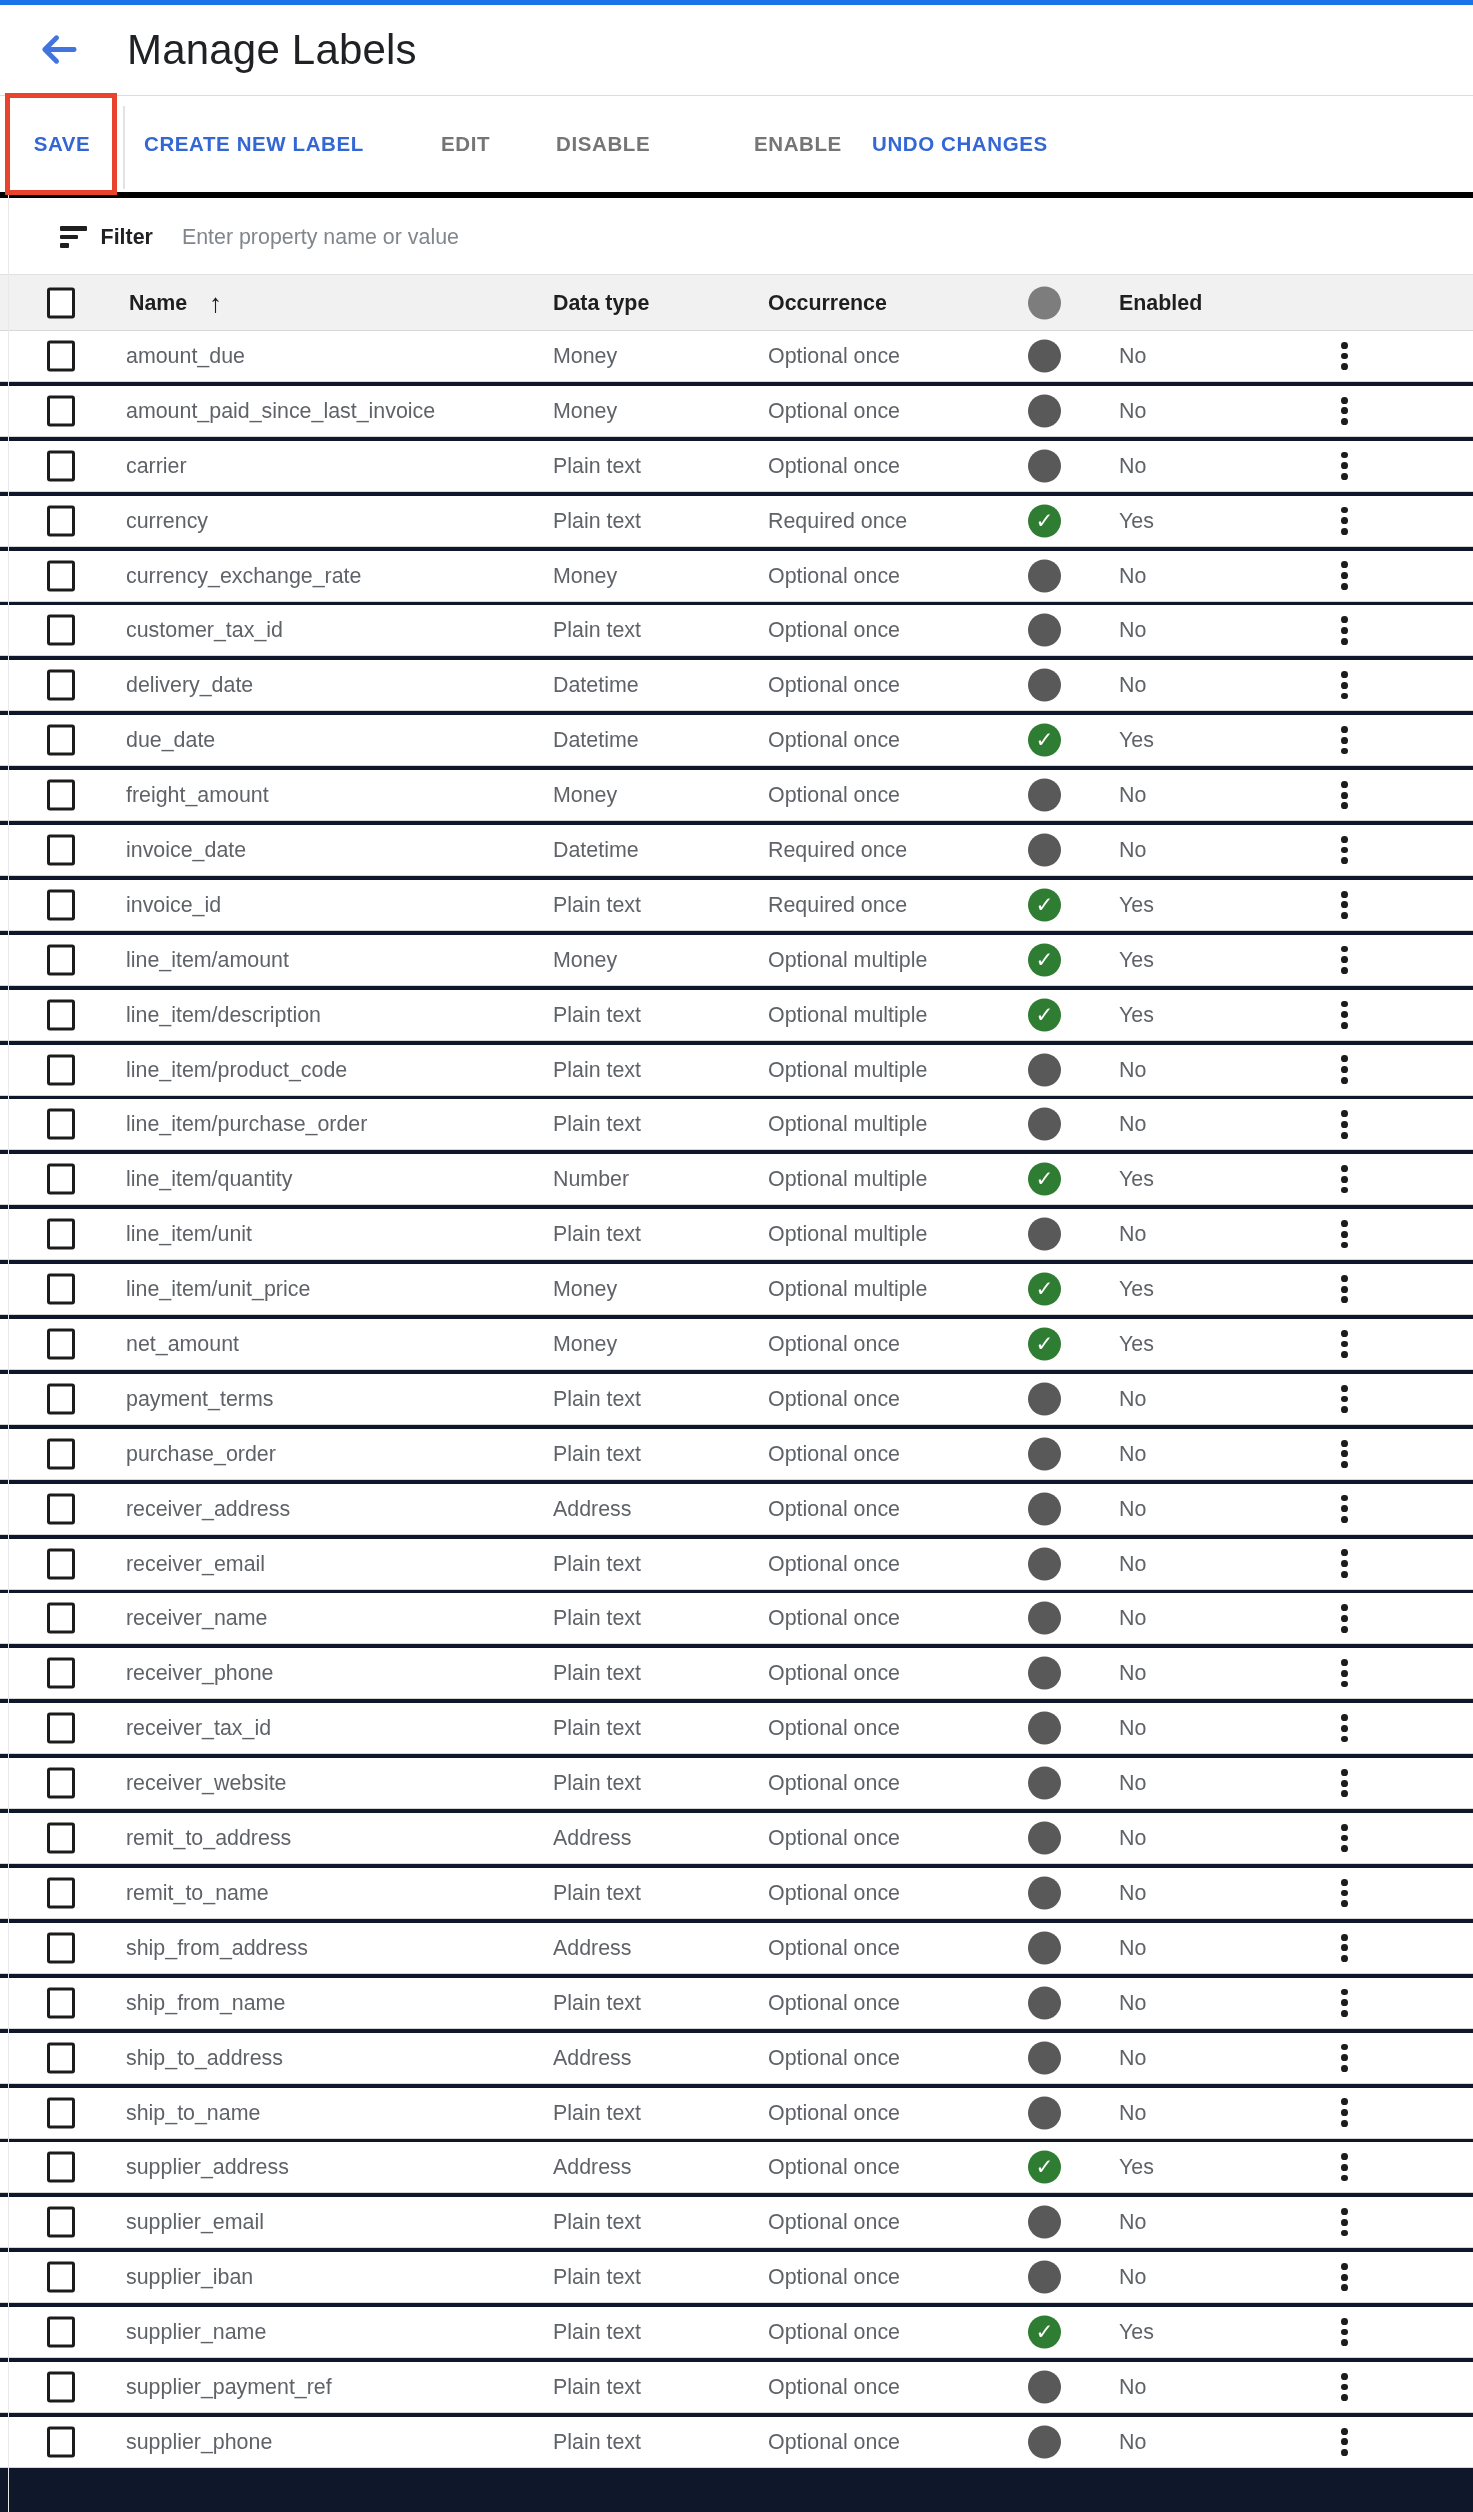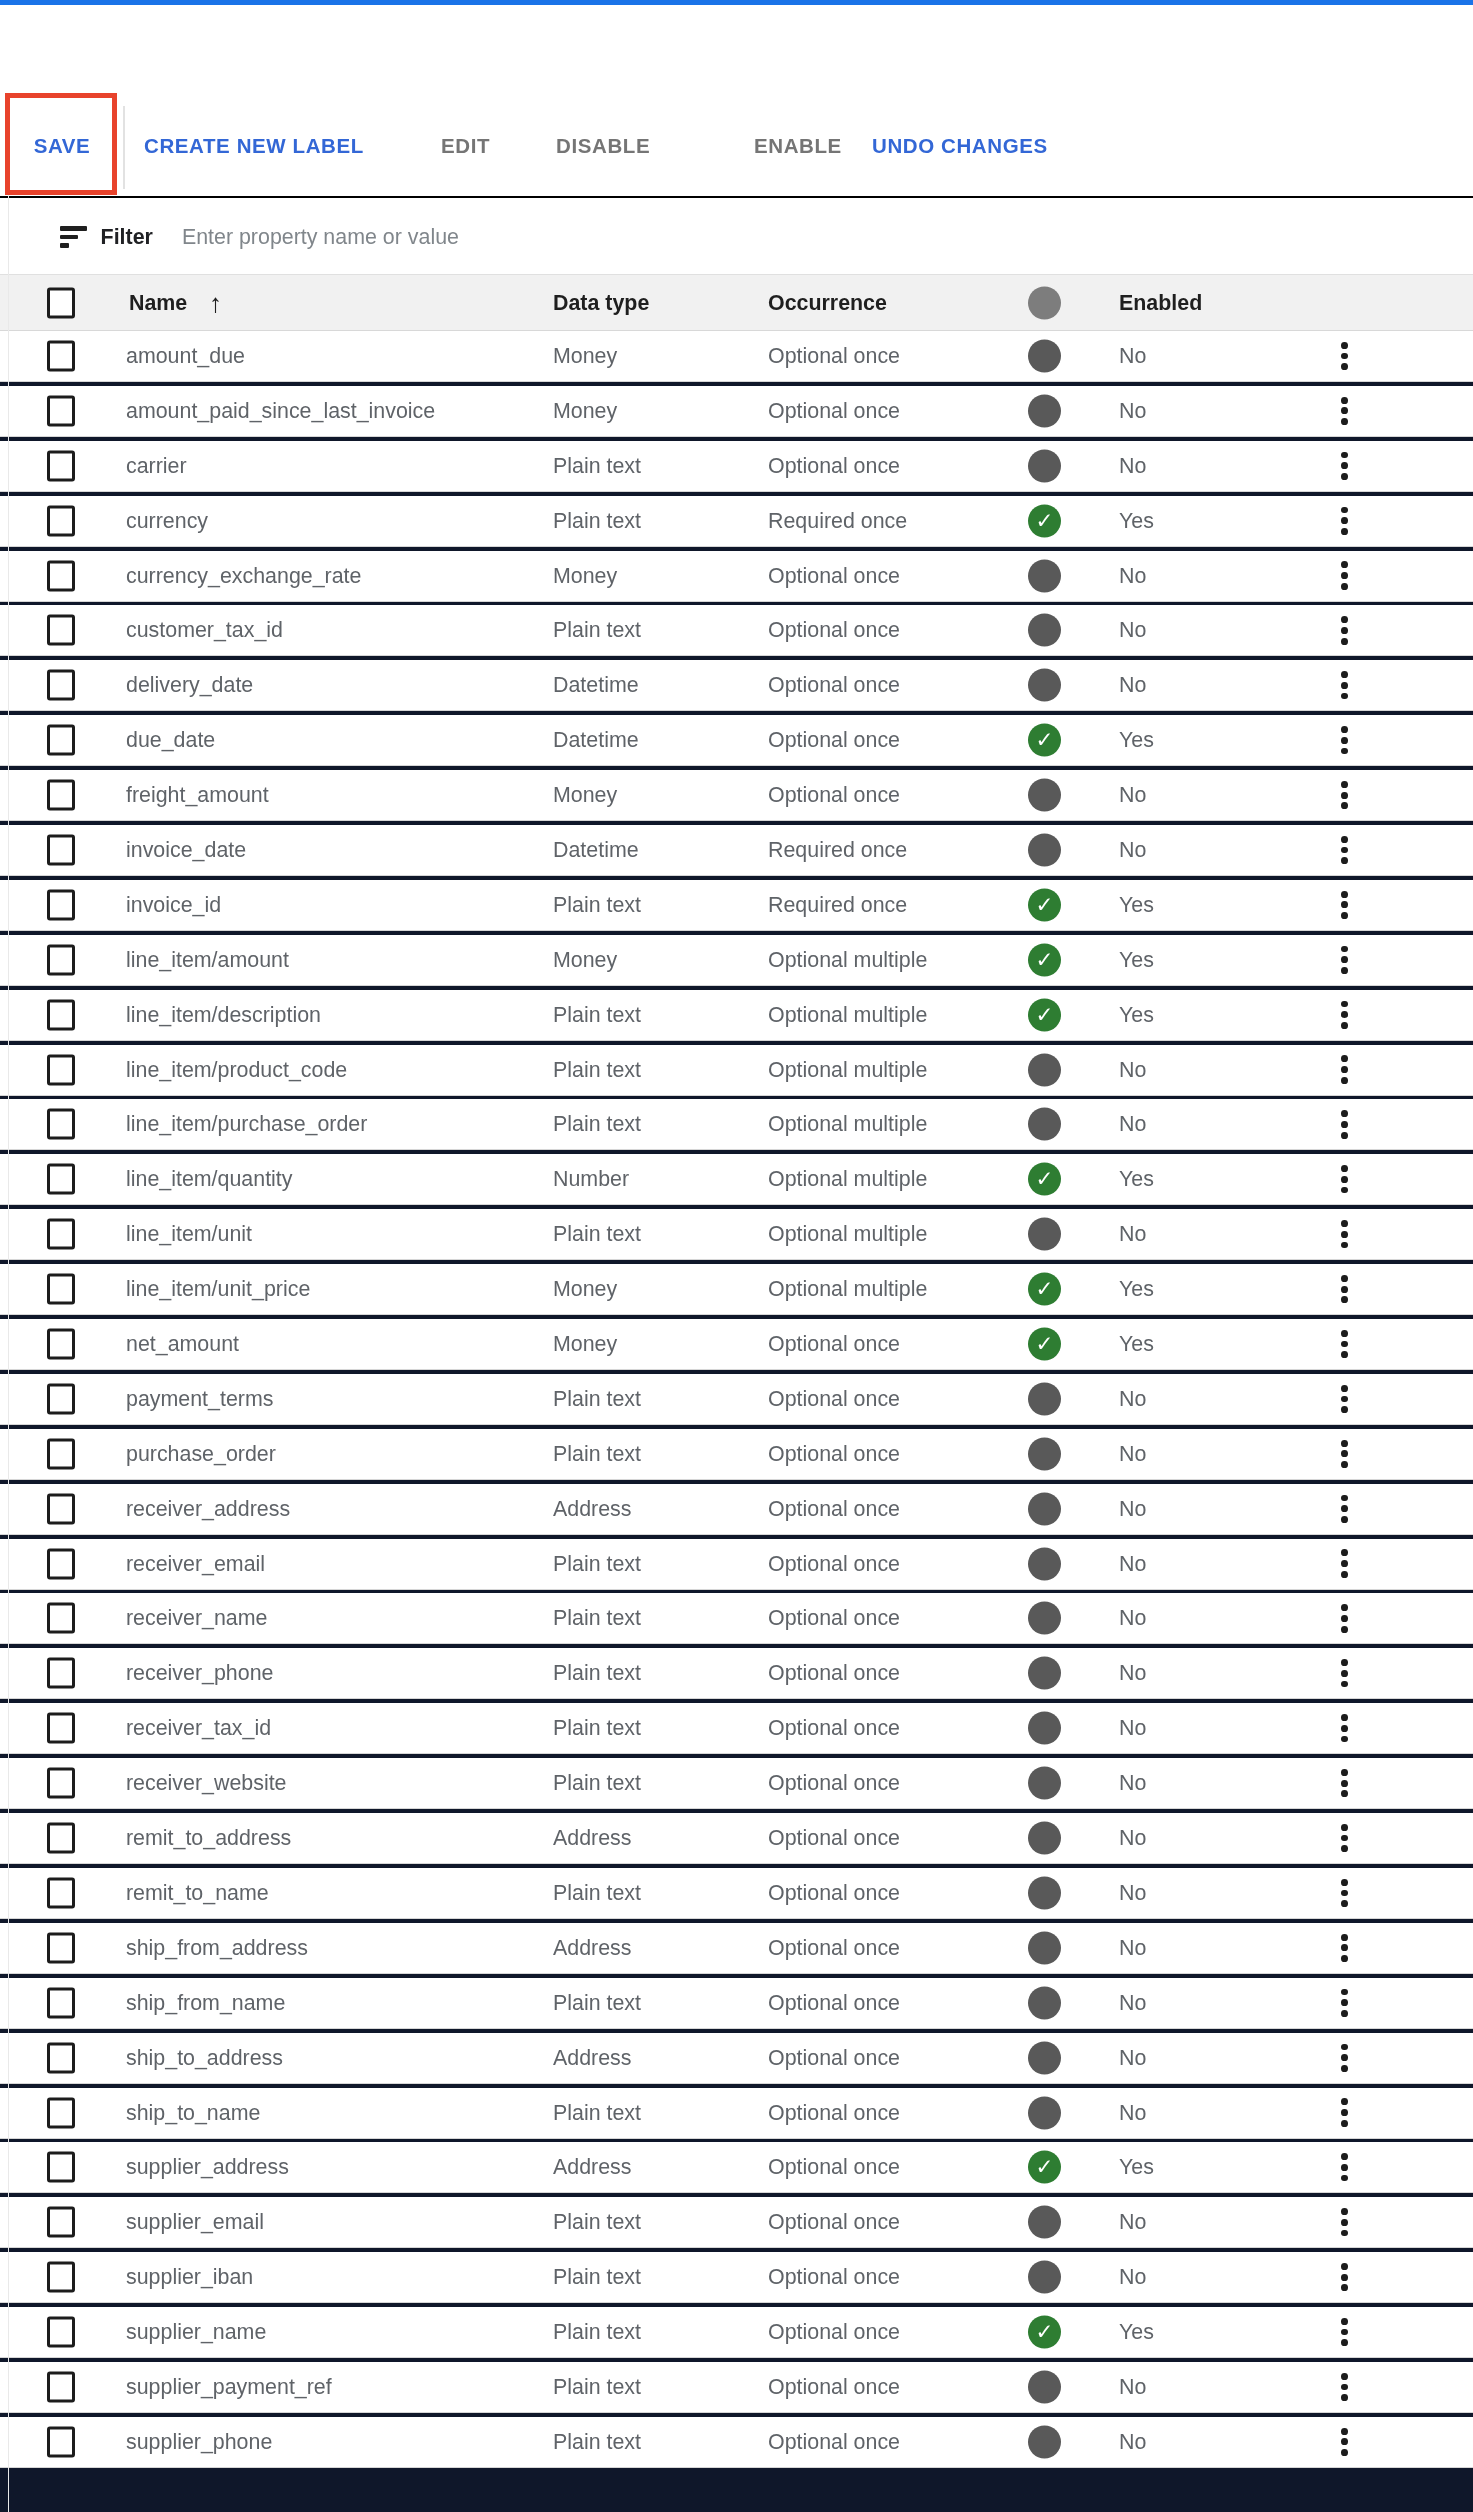--- a/index.html
+++ b/index.html
@@ -11,21 +11,21 @@
 
   
   .page-header { position:absolute; left:0; top:4.9px; width:1473px; height:91px;
     background:#fff; display:flex; align-items:center; padding-left:37px;
     border-bottom:1px solid #dadce0; }
   .back-arrow { width:43px; height:43px; cursor:pointer; flex:0 0 auto; }
   .page-title { margin-left:47px; font-size:42px; font-weight:400; color:#202124; letter-spacing:0.2px; }
 
   
   .toolbar { position:absolute; left:0; top:96px; width:1473px; height:102px;
-    background:#fff; border-bottom:2px solid #000000; }
+    background:#fff; border-bottom:6px solid #000000; }
   .tb-btn { position:absolute; top:50%; transform:translateY(-50%);
     font-size:20.5px; font-weight:700; letter-spacing:0.6px; cursor:pointer; white-space:nowrap; }
   .tb-blue { color:#3367d6;text-align:right; }
   .tb-gray { color:#757575; }
   .tb-save { left:0; width:124px; text-align:center; }
   .tb-divider { position:absolute; left:123px; top:9.7px; width:1.9px; height:83px; background:#e2e2e2; }
   .tb-create { left:144px; } .tb-edit { left:441px; } .tb-disable { left:556px; }
   .tb-enable { left:754px; } .tb-undo { left:872px; }
 
   
@@ -78,20 +78,26 @@
   .dots i { width:6.8px; height:6.8px; border-radius:50%; background:#1c1c1c; }
 
   .left-edge { position:absolute; left:7.8px; top:96px; width:1px; height:2416px; background:#e9e9e9; }
 </style>
 </head>
 <body>
 
 <div id="app">
   <div class="topbar" style="background: rgb(26, 115, 232);"></div>
 
+  <div class="page-header">
+    <svg class="back-arrow" viewBox="0 0 44 44">
+      <path d="M38 22 H8 M20 10 L8 22 L20 34" fill="none" stroke="#4274e0" stroke-width="5" stroke-linecap="round" stroke-linejoin="round"></path>
+    </svg>
+    <div class="page-title">Manage Labels</div>
+  </div>
 
   <div class="toolbar">
     <div class="tb-btn tb-blue tb-save">SAVE</div>
     <div class="tb-divider"></div>
     <div class="tb-btn tb-blue tb-create">CREATE NEW LABEL</div>
     <div class="tb-btn tb-gray tb-edit">EDIT</div>
     <div class="tb-btn tb-gray tb-disable">DISABLE</div>
     <div class="tb-btn tb-gray tb-enable">ENABLE</div>
     <div class="tb-btn tb-blue tb-undo">UNDO CHANGES</div>
   </div>

